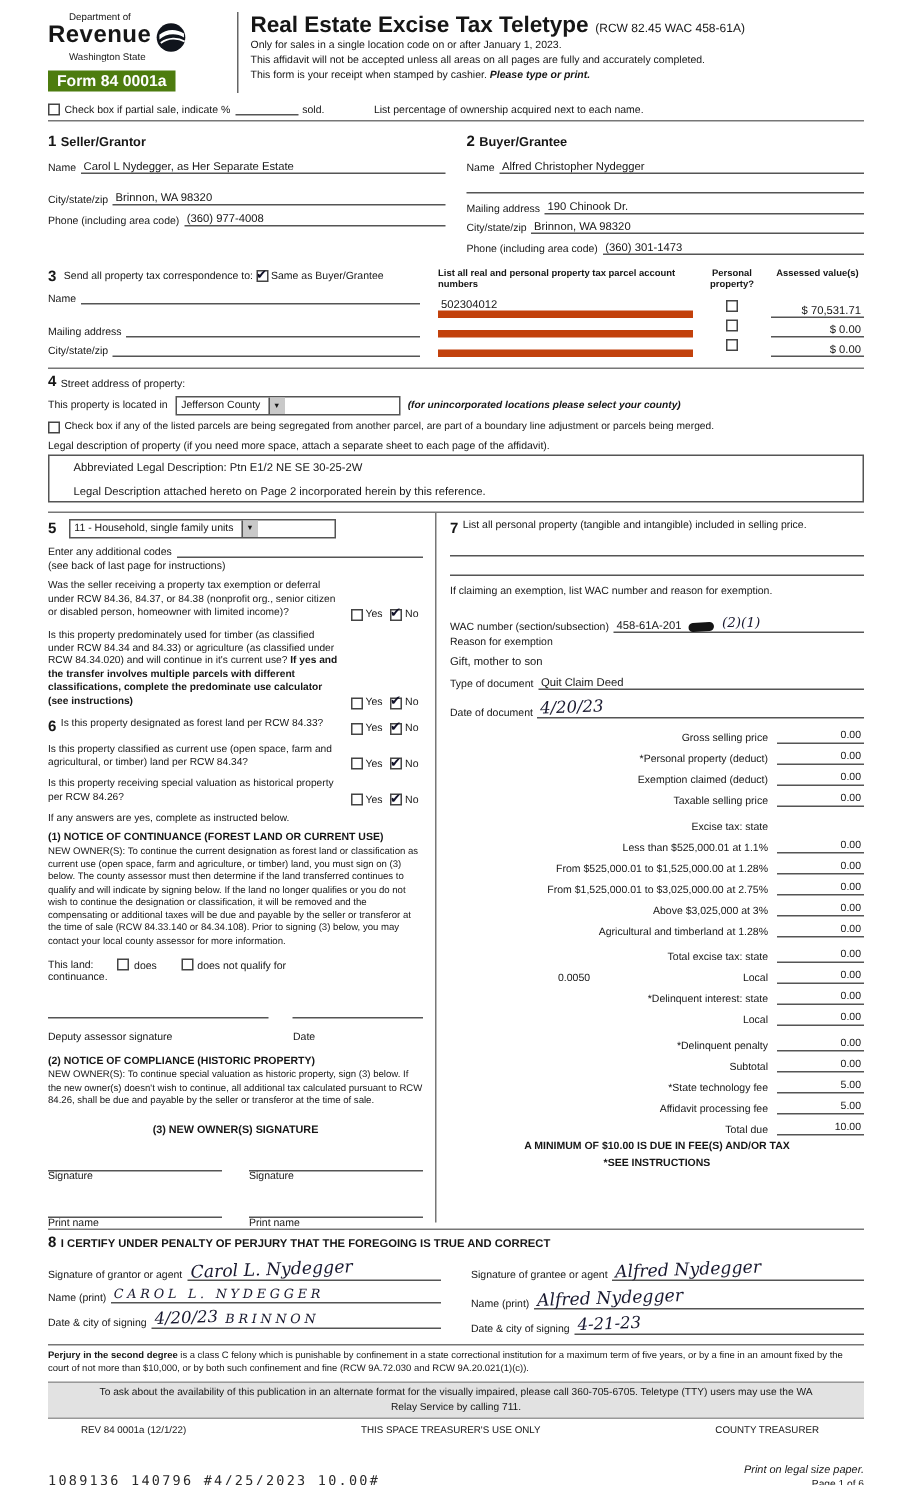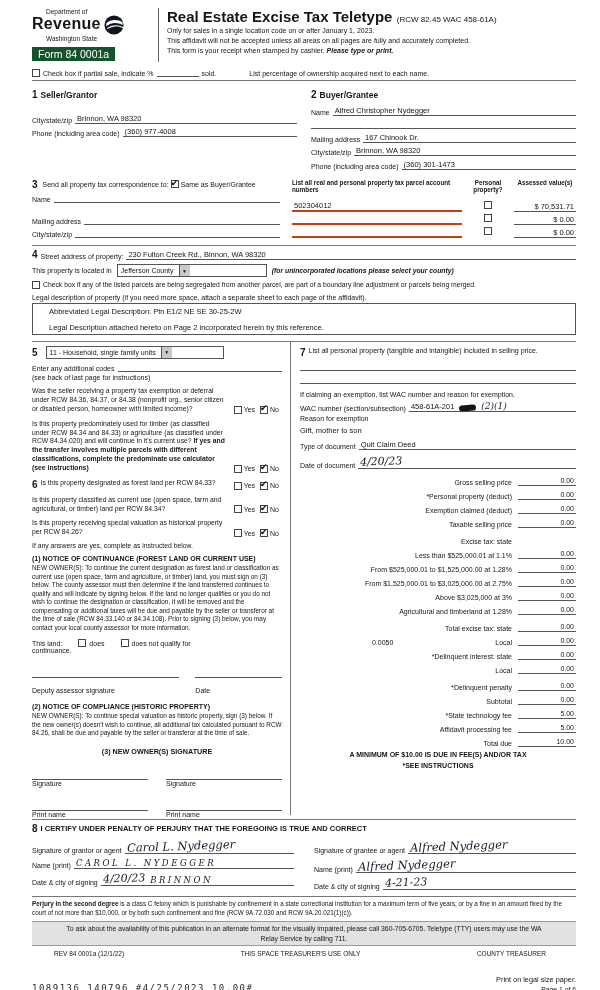--- a/index.html
+++ b/index.html
@@ -10,21 +10,21 @@
   .q{font-size:6.8px;line-height:1.3}
   .snum{font-weight:bold;font-size:10px;padding-right:3px}
   .stitle{font-weight:bold;font-size:8.5px}
   
   .hdr{display:flex;gap:8px}
   .logo{width:118px}
   .dept{font-size:6.5px;padding-left:14px}
   .revrow{display:flex;align-items:flex-start;gap:3px}
   .rev{font-size:16px;font-weight:bold;letter-spacing:.3px}
   .wast{font-size:6.5px;padding-left:14px}
-  .formbox{background:#14532d;color:#fff;font-weight:normal;font-size:10.5px;padding:1px 6px;display:inline-block;margin-top:5px}
+  .formbox{background:#4d7c0f;color:#fff;font-weight:bold;font-size:10.5px;padding:1px 6px;display:inline-block;margin-top:5px}
   .titleblk{flex:1;border-left:1px solid #666;padding-left:8px}
   .title{font-size:15px;font-weight:bold}
   .rcw{font-size:8px}
   .note{font-size:7px;line-height:1.4}
   .bi{font-weight:bold;font-style:italic}
   
   .cb{width:8px;height:8px;min-width:8px;border:1px solid #444;display:inline-block;position:relative;vertical-align:-1px;background:#fff}
   .cb.ck::after{content:"\2714";position:absolute;left:-1px;top:-3.5px;font-size:9px;color:#101028}
   
   .frow{display:flex;align-items:flex-end;margin-top:3.5px}
@@ -40,21 +40,21 @@
   .cols12{display:flex;gap:14px;margin-top:3px}
   .s12{flex:1}
   
   .cols3{display:flex;gap:12px;margin-top:9px}
   .c3left{width:248px}
   .c3right{flex:1}
   .shead3{display:flex;align-items:center;gap:2px;flex-wrap:wrap}
   .pthead{display:grid;grid-template-columns:1fr 44px 62px;gap:4px;font-size:6.3px;font-weight:bold;line-height:1.25}
   .pth2,.pth3{text-align:center}
   .ptrow{display:grid;grid-template-columns:1fr 44px 62px;gap:4px;align-items:end;height:13px}
-  .ptnum{border-bottom:2px solid #c2410c;font-size:7.5px;padding-left:2px;min-height:10px}
+  .ptnum{border-bottom:5px solid #c2410c;font-size:7.5px;padding-left:2px;min-height:10px}
   .ptcb{text-align:center}
   .ptval{border-bottom:1px solid #555;font-size:7.5px;text-align:right;padding-right:2px;min-height:10px}
   
   .s4{margin-top:7px;border-top:1px solid #777;padding-top:3px}
   .locrow{display:flex;align-items:center;gap:5px;margin-top:4px}
   .select{border:1px solid #555;height:13px;display:inline-flex;align-items:center;font-size:7px;padding-left:3px;background:#fff}
   .selarrow{width:11px;align-self:stretch;border-left:1px solid #555;background:#c9c9c9;font-size:5px;display:flex;align-items:center;justify-content:center;margin-left:5px}
   .countysel{width:150px}
   .binote{font-size:6.8px;font-weight:bold;font-style:italic}
   .segrow{display:flex;gap:3px;margin-top:4px;align-items:flex-start}
@@ -85,21 +85,21 @@
   .depcol{flex:1.7}
   .datecol{flex:1}
   .depline{display:block;border-bottom:1px solid #555;height:10px;margin-bottom:1px}
   .sigpair{display:flex;gap:18px;margin-top:13px}
   .sigcol{flex:1}
   .sline{border-bottom:1px solid #555;height:11px}
   
   .s7head{display:flex;align-items:flex-start;margin-top:1px}
   .blankline{border-bottom:1px solid #555;height:13px}
   .exempt{margin-top:7px}
-  .wacrow{display:flex;align-items:flex-end;margin-top:3px}
+  .wacrow{display:flex;align-items:flex-end;margin-top:13px}
   .scribble{display:inline-block;width:17px;height:6px;background:#141414;border-radius:3px;transform:rotate(-4deg)}
   .reason{margin-top:3px}
   .reason-val{font-size:7.5px;margin-top:4px}
   .docrow{display:flex;align-items:flex-end;margin-top:5px}
   .money{margin-top:3px}
   .mrow{display:flex;align-items:flex-end;height:14px;font-size:7px;position:relative}
   .mrow.gapm{margin-top:3px}
   .mprefix{padding-left:72px}
   .mlabel{flex:1;text-align:right;padding-right:6px;white-space:nowrap}
   .mval{width:58px;border-bottom:1px solid #555;text-align:right;font-size:7px;padding-right:2px;min-height:9px}
@@ -116,21 +116,21 @@
   .certtxt{font-size:7.5px;font-weight:bold}
   .s8cols{display:flex;gap:20px;margin-top:2px}
   .s8col{flex:1}
   
   .perjury{font-size:6.3px;line-height:1.35;margin-top:6px;border-top:1px solid #777;padding-top:3px}
   .pb{font-weight:bold}
   .altbox{background:#e2e2e2;border-top:1px solid #999;border-bottom:1px solid #999;text-align:center;font-size:6.8px;line-height:1.35;padding:2px 28px;margin-top:4px}
   .trow3{display:flex;justify-content:space-between;margin-top:4px;font-size:6.5px;padding:0 30px 0 22px}
   .bottom{display:flex;justify-content:space-between;align-items:flex-end;margin-top:18px}
   .stamp{font-family:"DejaVu Sans Mono",monospace;font-size:9px;letter-spacing:1.5px;color:#2a2a2a}
-  .printnote{font-size:7.3px;text-align:right}
+  .printnote{font-size:7.3px;font-style:italic;text-align:right}
   .pageno{font-size:6.8px;text-align:right;margin-top:2px}
 </style>
 </head>
 <body>
 
 <div class="page">
 
   <header class="hdr">
     <div class="logo">
       <div class="dept">Department of</div>
@@ -164,20 +164,26 @@
     <span class="blank40"></span>
     <span class="lbl">sold.</span>
     <span class="lbl ownnote">List percentage of ownership acquired next to each name.</span>
   </div>
 
   <div class="cols12">
     <section class="s12">
       <div>
         <span class="snum">1</span><span class="stitle">Seller/Grantor</span>
       </div>
+      <div class="frow">
+        <span class="flabel">Name</span>
+        <span class="fline">
+            <span class="fval">Carol L Nydegger, as Her Separate Estate</span>
+          </span>
+      </div>
       <div class="gap8"></div>
       <div class="frow">
         <span class="flabel">City/state/zip</span>
         <span class="fline">
             <span class="fval">Brinnon, WA 98320</span>
           </span>
       </div>
       <div class="frow">
         <span class="flabel">Phone (including area code)</span>
         <span class="fline">
@@ -194,21 +200,21 @@
         <span class="fline">
             <span class="fval">Alfred Christopher Nydegger</span>
           </span>
       </div>
       <div class="frow">
           <span class="fline"></span>
         </div>
       <div class="frow">
         <span class="flabel">Mailing address</span>
         <span class="fline">
-            <span class="fval">167 Chinook Dr.</span>
+            <span class="fval">190 Chinook Dr.</span>
           </span>
       </div>
       <div class="frow">
         <span class="flabel">City/state/zip</span>
         <span class="fline">
             <span class="fval">Brinnon, WA 98320</span>
           </span>
       </div>
       <div class="frow">
         <span class="flabel">Phone (including area code)</span>
@@ -262,23 +268,20 @@
         <span class="ptcb"><span class="cb"></span></span>
         <span class="ptval">$ 0.00</span>
       </div>
     </div>
   </div>
 
   <section class="s4">
     <div class="frow" style="margin-top:0">
       <span class="snum">4</span>
       <span class="flabel">Street address of property:</span>
-      <span class="fline">
-          <span class="fval">230 Fulton Creek Rd., Binnon, WA 98320</span>
-        </span>
     </div>
     <div class="locrow">
       <span class="lbl">This property is located in</span>
       <span class="select countysel">
         <span>Jefferson County</span>
         <span class="selarrow">▼</span>
       </span>
       <span class="binote">(for unincorporated locations please select your county)</span>
     </div>
     <div class="segrow">

